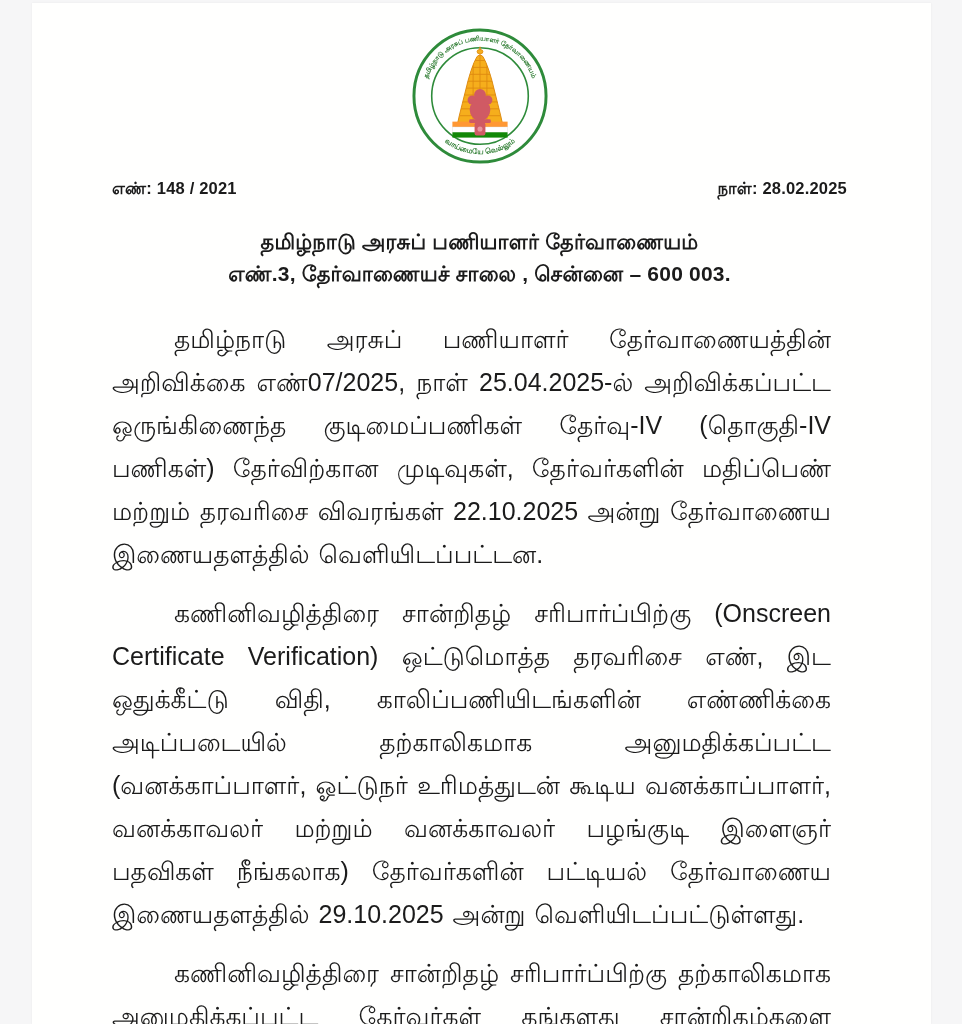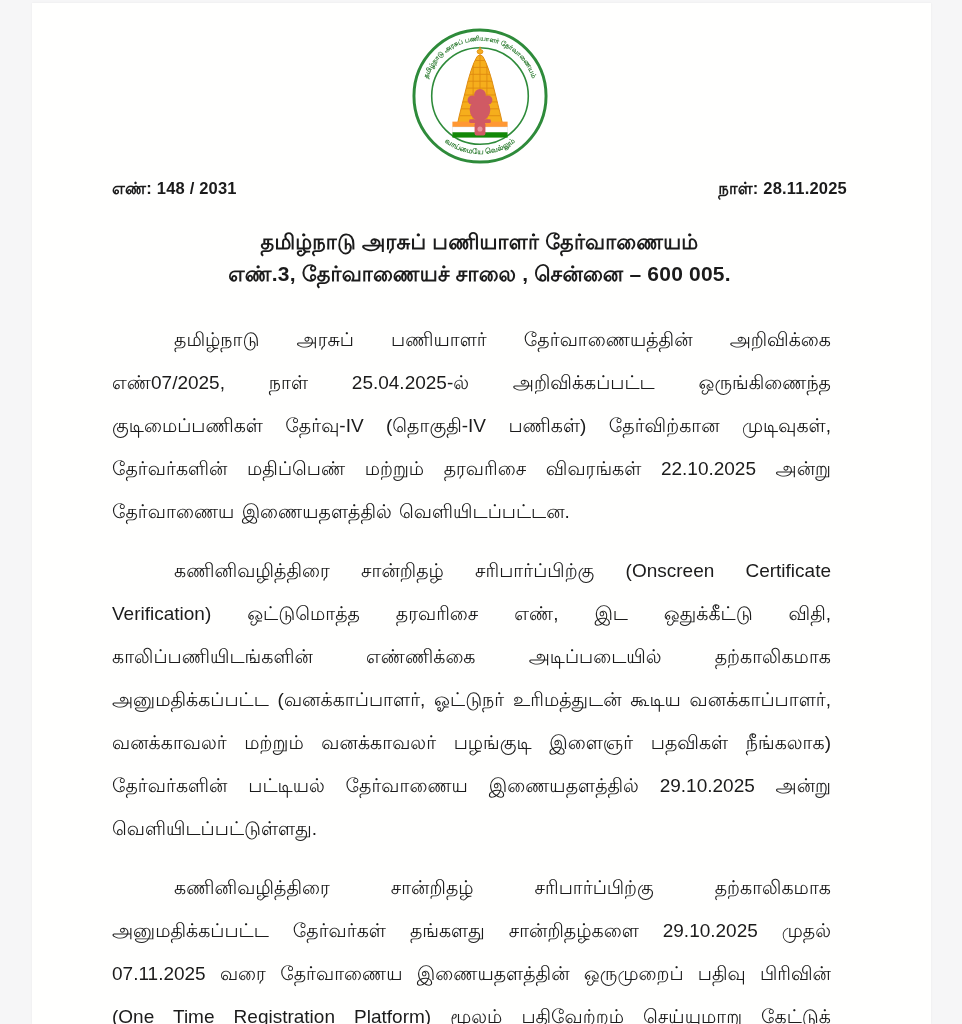--- a/index.html
+++ b/index.html
@@ -40,21 +40,21 @@
     text-align: center;
     margin-top: 26px;
     font-weight: 700;
     font-size: 21px;
     line-height: 1.52;
     letter-spacing: 0.2px;
   }
   .body-text { margin-top: 28px; }
   .body-text p {
     margin: 0 16px 16px 0;
-    font-size: 19px;
+    font-size: 25px;
     line-height: 43px;
     text-align: justify;
     text-indent: 62px;
     word-spacing: 2px;
   }
 </style>
 </head>
 <body>
 
 <div class="page">
@@ -111,27 +111,27 @@
       <text font-size="6.8" font-weight="bold" fill="#2e7d32" text-anchor="middle" font-family="Liberation Sans, DejaVu Sans, sans-serif">
         <textPath href="#arcTop" startOffset="50%">தமிழ்நாடு அரசுப் பணியாளர் தேர்வாணையம்</textPath>
       </text>
       <text font-size="7.5" font-weight="bold" fill="#2e7d32" text-anchor="middle" font-family="Liberation Sans, DejaVu Sans, sans-serif">
         <textPath href="#arcBottom" startOffset="50%">வாய்மையே வெல்லும்</textPath>
       </text>
     </svg>
   </div>
 
   <div class="meta-row">
-    <span>எண்: 148 / 2031</span>
-    <span>நாள்: 28.11.2025</span>
+    <span>எண்: 148 / 2021</span>
+    <span>நாள்: 28.02.2025</span>
   </div>
 
   <div class="title-block">
     <div>தமிழ்நாடு அரசுப் பணியாளர் தேர்வாணையம்</div>
-    <div>எண்.3, தேர்வாணையச் சாலை , சென்னை – 600 005.</div>
+    <div>எண்.3, தேர்வாணையச் சாலை , சென்னை – 600 003.</div>
   </div>
 
   <div class="body-text">
     <p>தமிழ்நாடு அரசுப் பணியாளர் தேர்வாணையத்தின் அறிவிக்கை எண்07/2025, நாள் 25.04.2025-ல் அறிவிக்கப்பட்ட ஒருங்கிணைந்த குடிமைப்பணிகள் தேர்வு-IV (தொகுதி-IV பணிகள்) தேர்விற்கான முடிவுகள், தேர்வர்களின் மதிப்பெண் மற்றும் தரவரிசை விவரங்கள் 22.10.2025 அன்று தேர்வாணைய இணையதளத்தில் வெளியிடப்பட்டன.</p>
     <p>கணினிவழித்திரை சான்றிதழ் சரிபார்ப்பிற்கு (Onscreen Certificate Verification) ஒட்டுமொத்த தரவரிசை எண், இட ஒதுக்கீட்டு விதி, காலிப்பணியிடங்களின் எண்ணிக்கை அடிப்படையில் தற்காலிகமாக அனுமதிக்கப்பட்ட (வனக்காப்பாளர், ஓட்டுநர் உரிமத்துடன் கூடிய வனக்காப்பாளர், வனக்காவலர் மற்றும் வனக்காவலர் பழங்குடி இளைஞர் பதவிகள் நீங்கலாக) தேர்வர்களின் பட்டியல் தேர்வாணைய இணையதளத்தில் 29.10.2025 அன்று வெளியிடப்பட்டுள்ளது.</p>
     <p>கணினிவழித்திரை சான்றிதழ் சரிபார்ப்பிற்கு தற்காலிகமாக அனுமதிக்கப்பட்ட தேர்வர்கள் தங்களது சான்றிதழ்களை 29.10.2025 முதல் 07.11.2025 வரை தேர்வாணைய இணையதளத்தின் ஒருமுறைப் பதிவு பிரிவின் (One Time Registration Platform) மூலம் பதிவேற்றம் செய்யுமாறு கேட்டுக் கொள்ளப்படுகிறது. சான்றிதழ்களை உரிய நேரத்திற்குள் பதிவேற்றம் செய்யாத தேர்வர்கள், தெரிவின் அடுத்த நிலைக்கு பரிசீலிக்கப்படமாட்டார்கள்.</p>
   </div>
 
 </div>
 

